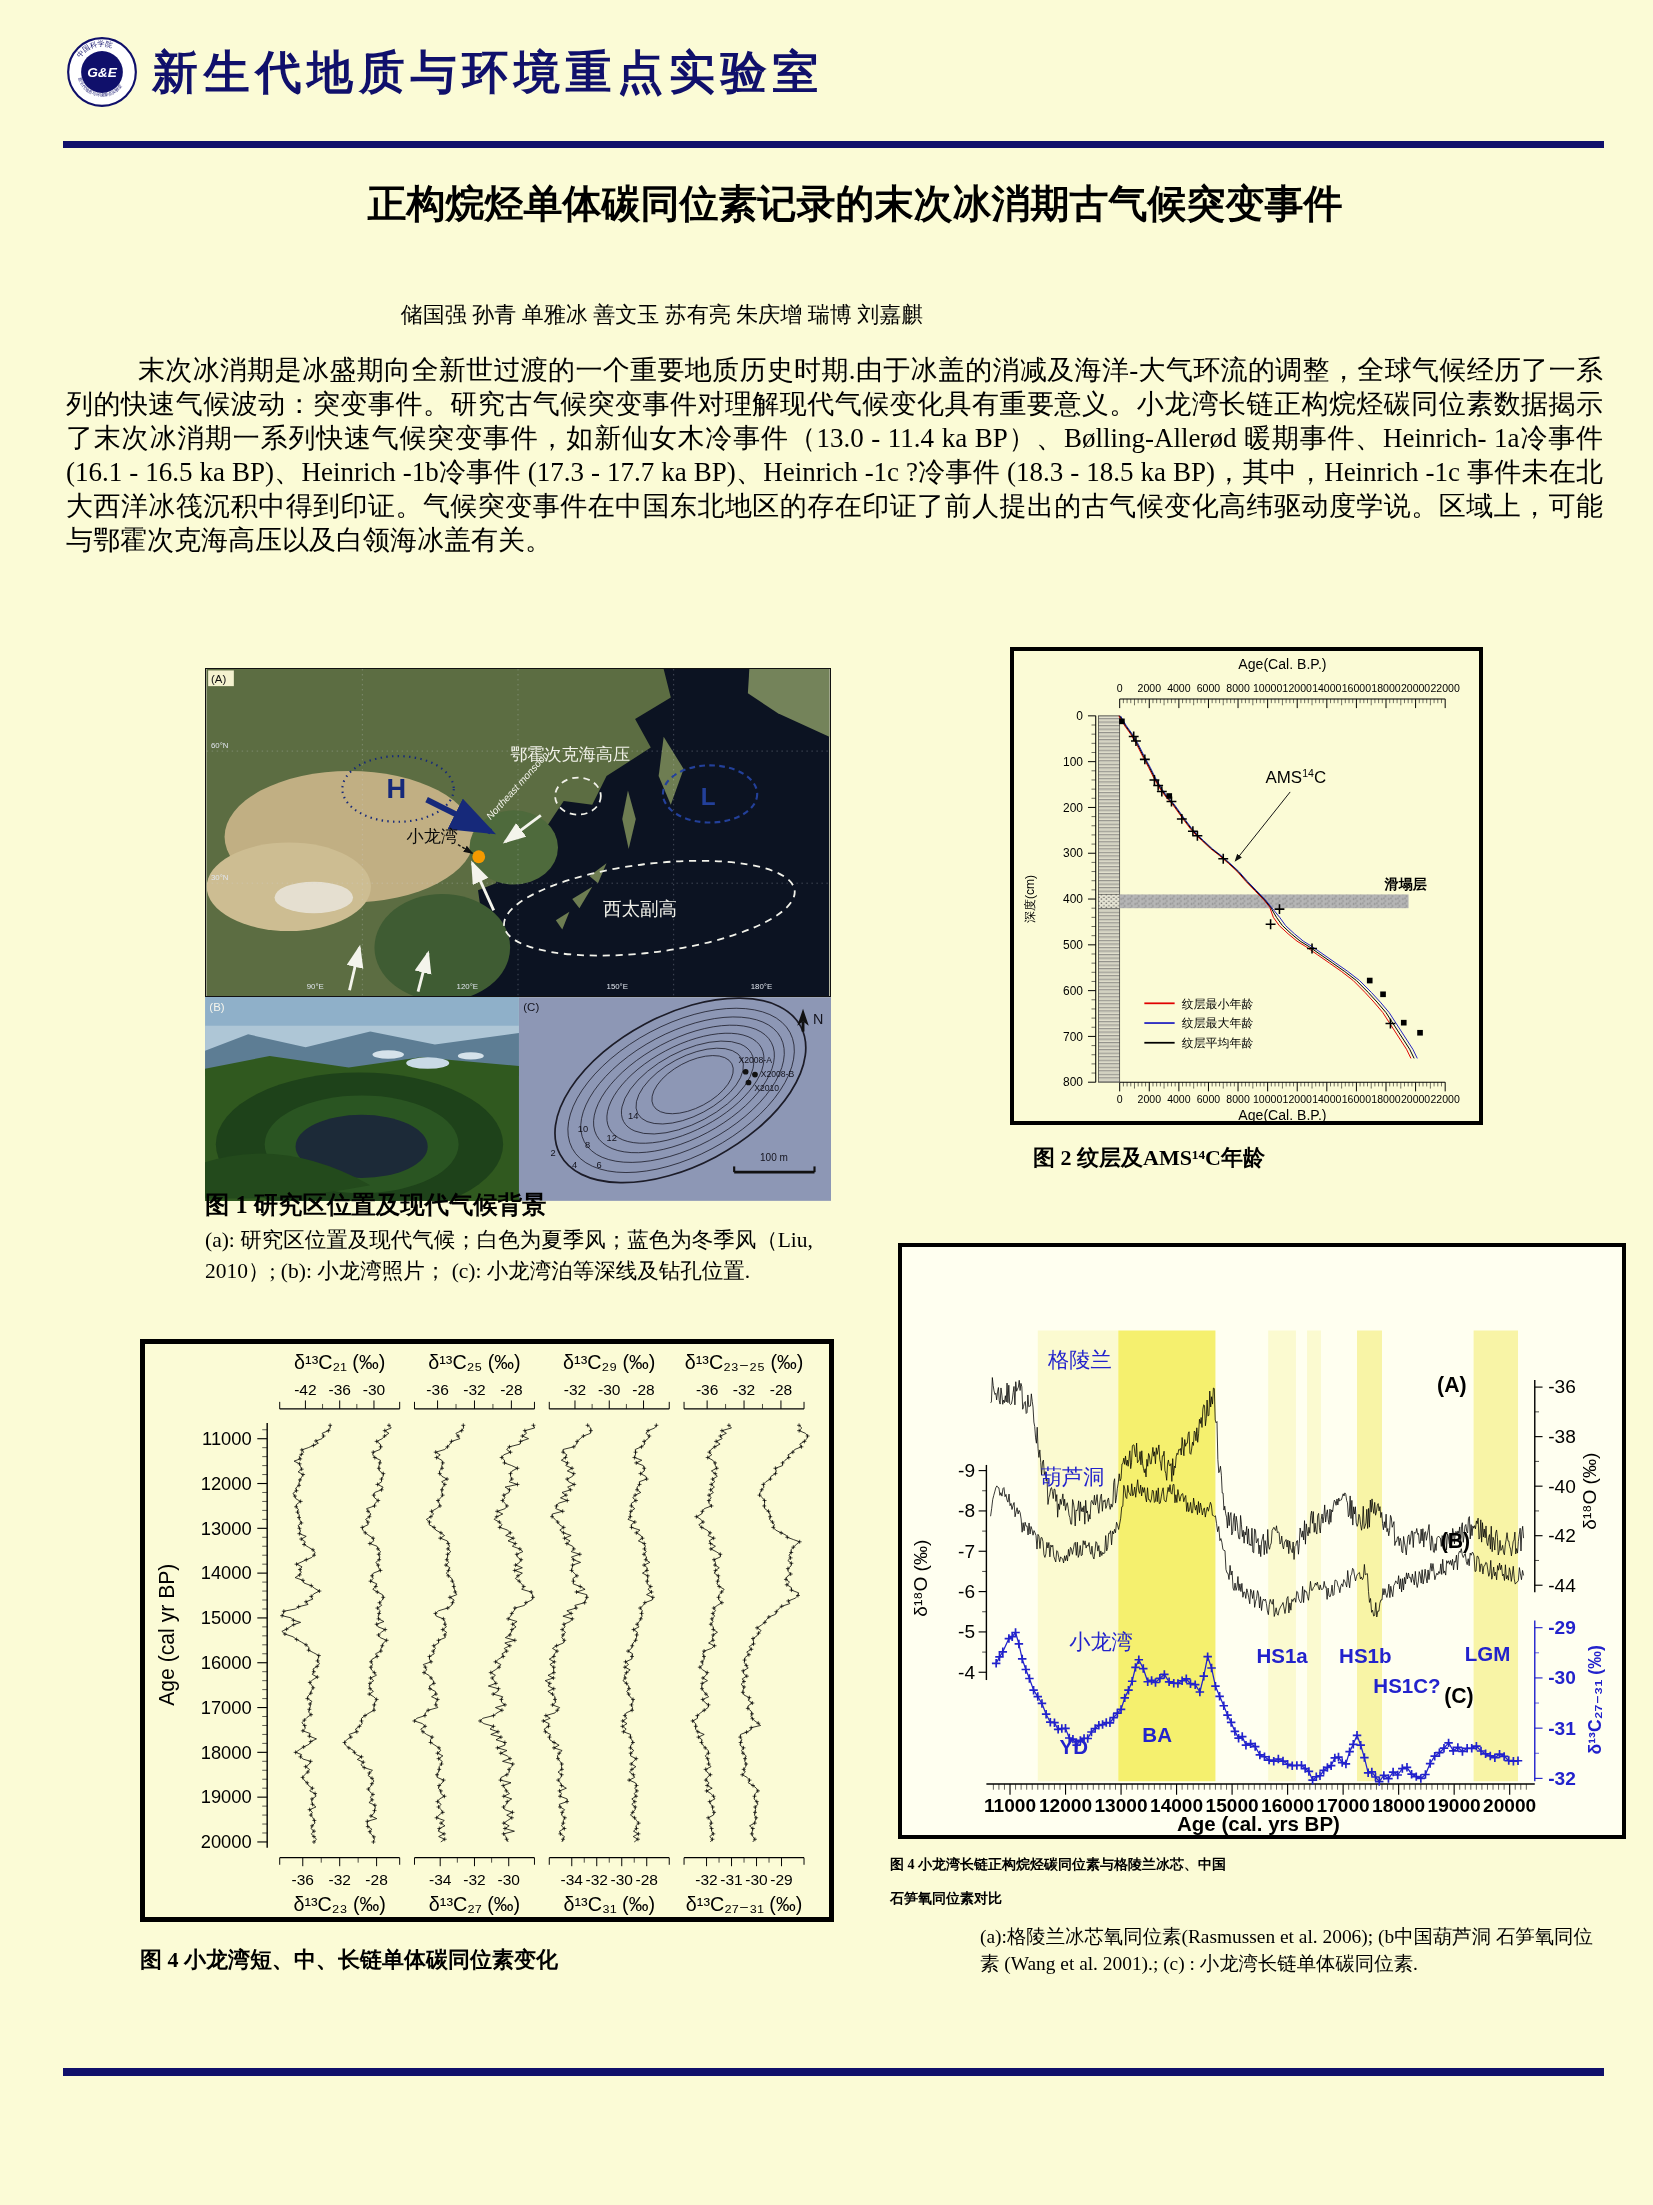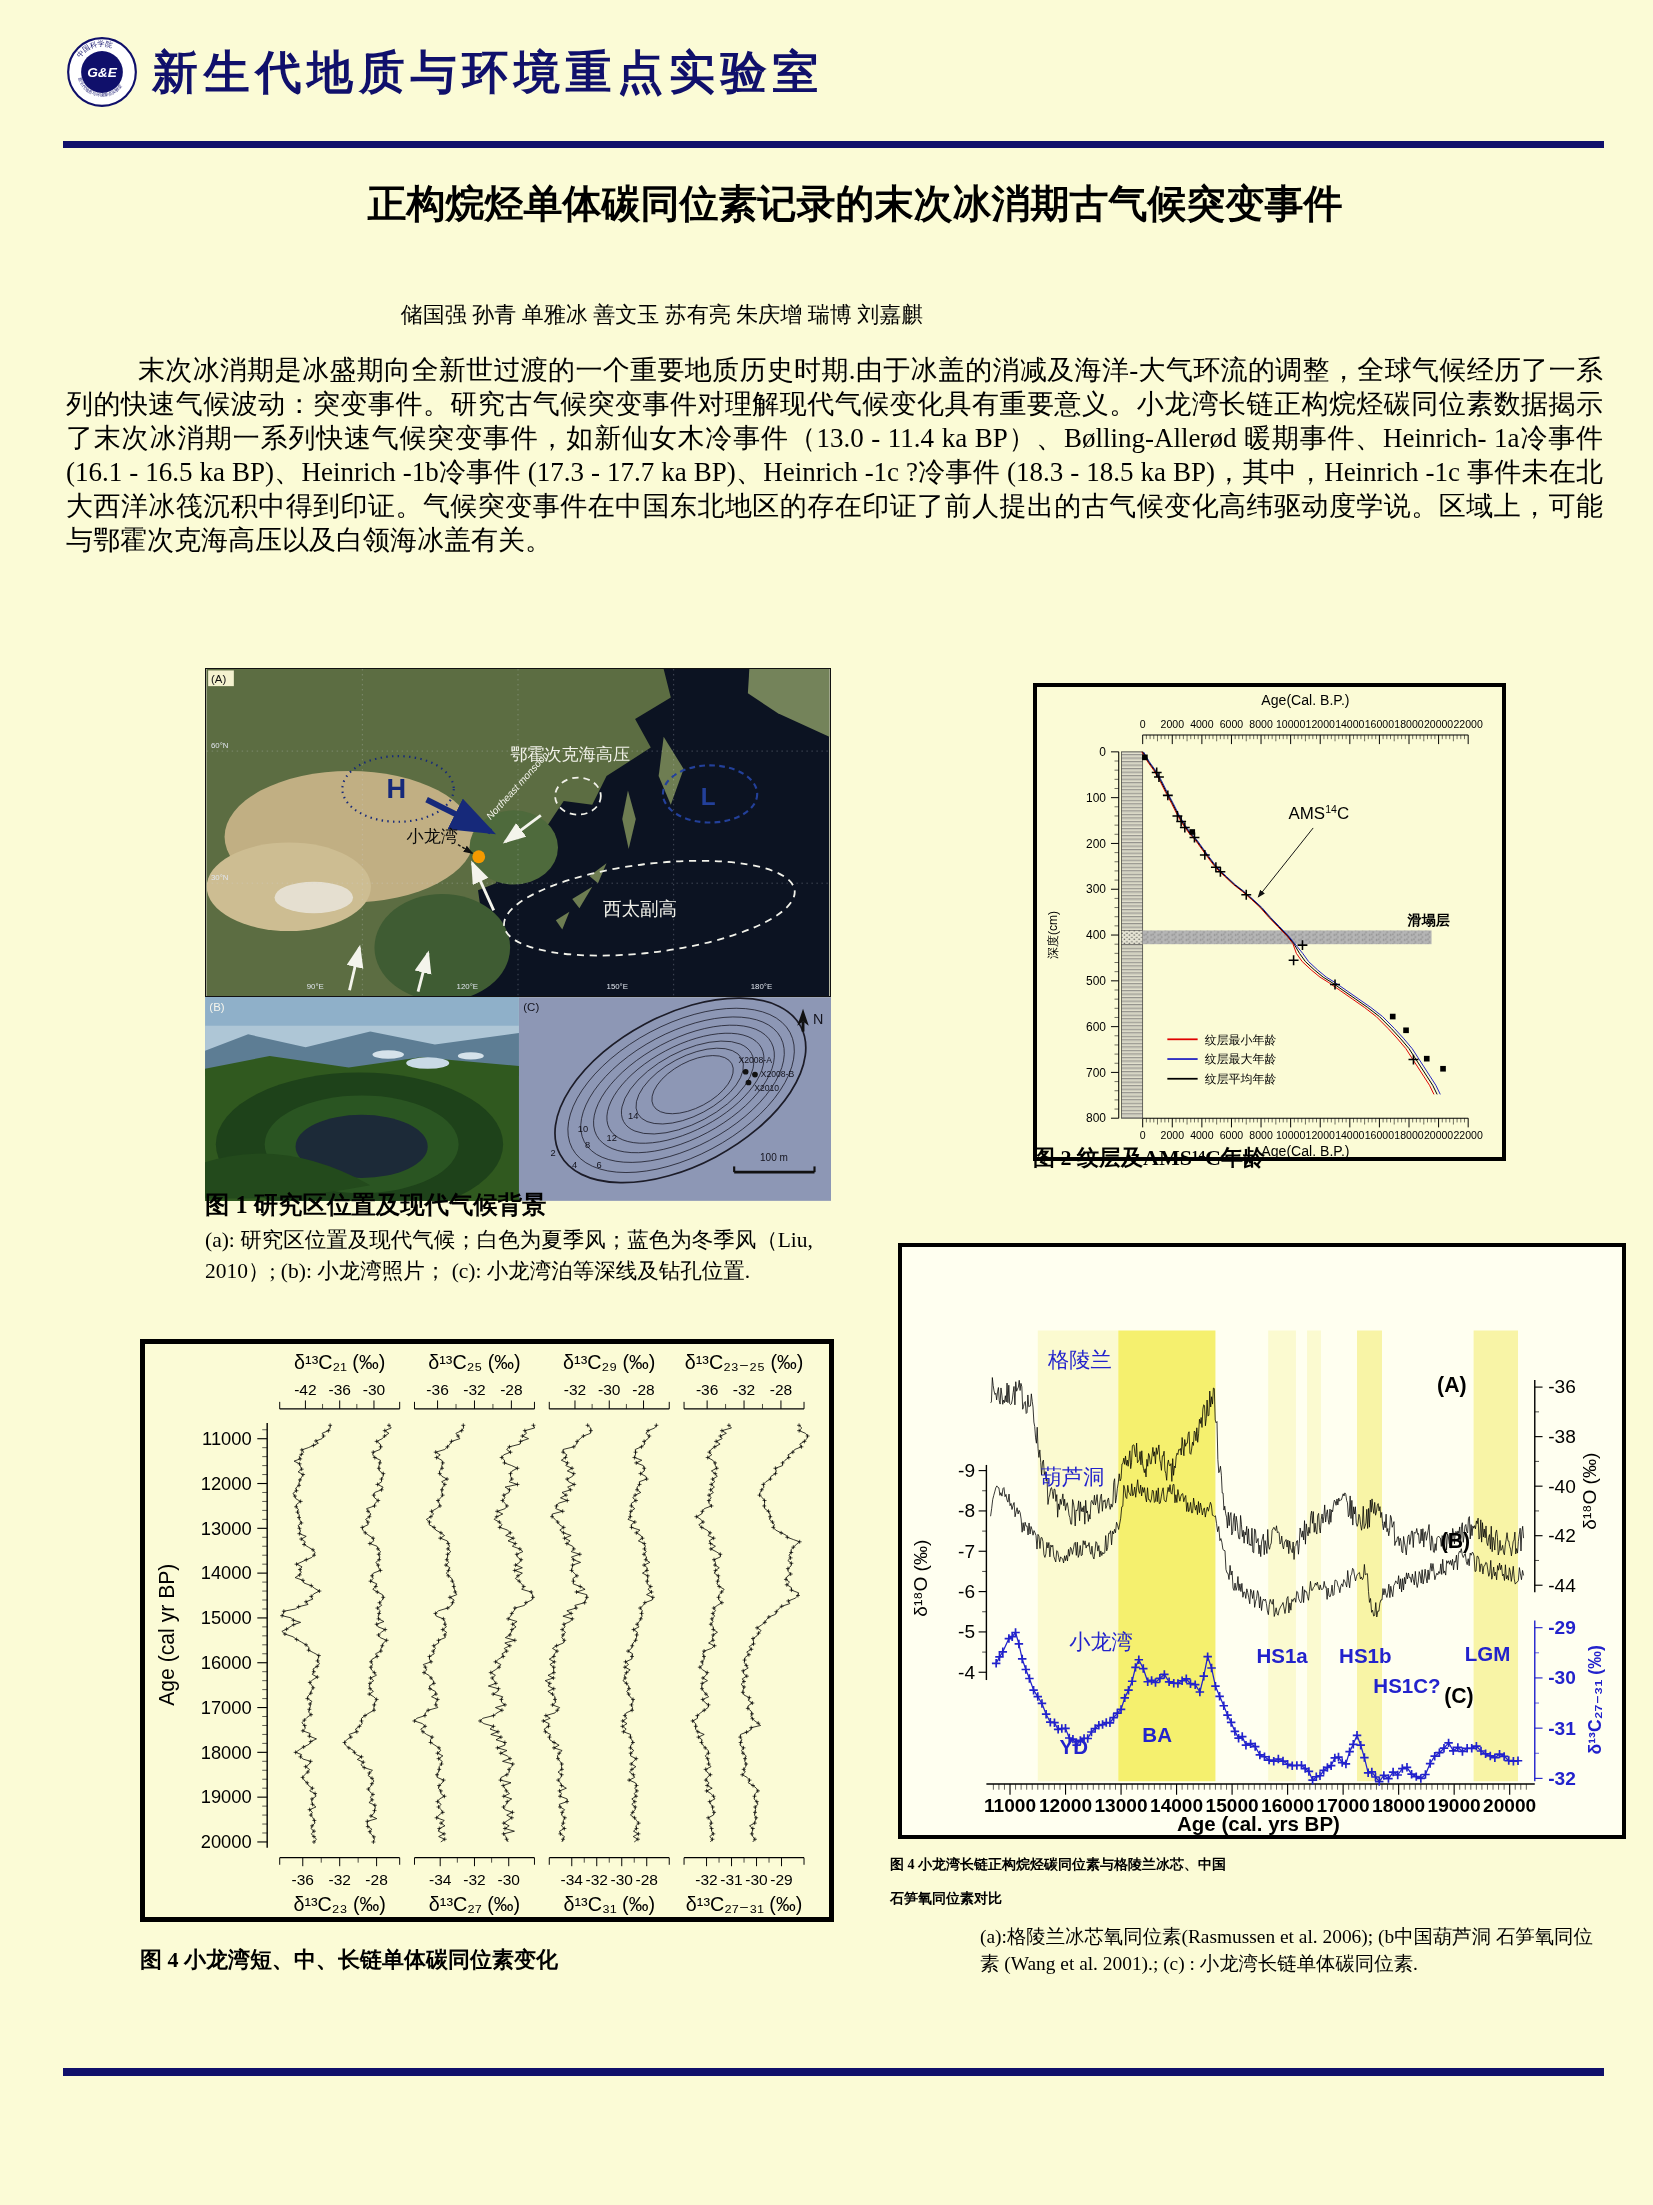--- a/index.html
+++ b/index.html
@@ -16,21 +16,21 @@
   #main-title{left:0;top:177px;width:1654px;text-align:center;font-size:39px;font-weight:bold;color:#000;margin-left:28px;}
   #authors{left:0;top:276px;width:1324px;text-align:center;font-size:22px;color:#000;margin-top:24px;}
   #abstract{left:66px;top:353px;width:1537px;font-size:27px;line-height:34px;color:#000;text-align:justify;text-indent:72px;}
   
   .fig-frame{border:4.3px solid #000;}
   .caption{font-weight:bold;color:#000;text-align:left;}
   
   #fig1-wrap{left:205px;top:668px;width:626px;height:533px;}
   #fig1-caption{left:205px;top:1189px;width:626px;font-size:24.4px;}
   #fig1-desc{left:205px;top:1225px;width:641px;font-size:21.5px;line-height:31px;color:#000;}
-  #fig2-panel{left:1033px;top:647px;width:465px;height:470px;margin-top:36px;}
+  #fig2-panel{left:1010px;top:647px;width:465px;height:470px;}
   #fig2-caption{left:1033px;top:1143px;width:474px;font-size:22px;}
   #fig3-panel{left:140px;top:1339px;width:684px;height:573px;border-width:5px;}
   #fig3-caption{left:140px;top:1945px;width:694px;font-size:22px;}
   #fig4-panel{left:898px;top:1243px;width:720px;height:588px;background:#fffff0;}
   #fig4-caption{left:890px;top:1848px;width:729px;font-size:14px;line-height:34px;}
   #fig4-note{left:980px;top:1923px;width:632px;font-size:19.4px;line-height:27px;color:#000;}
   #footer-rule{left:63px;top:2068px;width:1541px;height:8px;background:var(--navy);}
   svg{display:block;}
   svg text{font-family:var(--sans);}
 </style>

